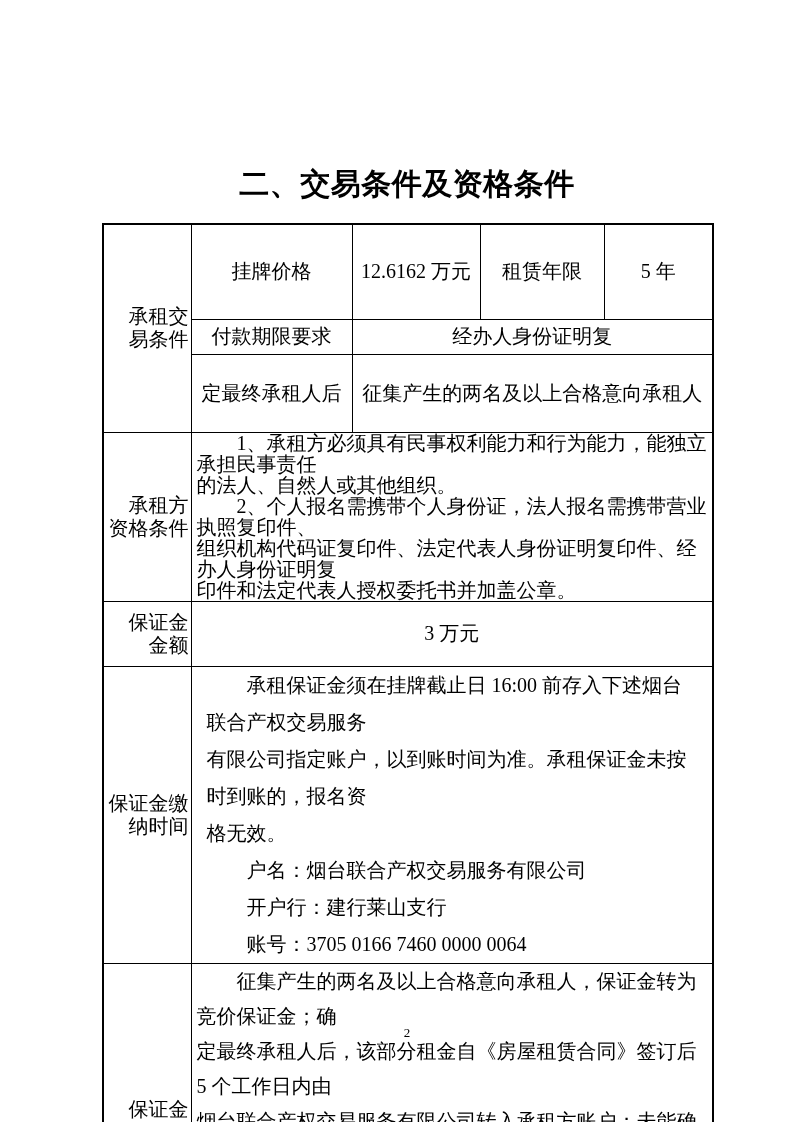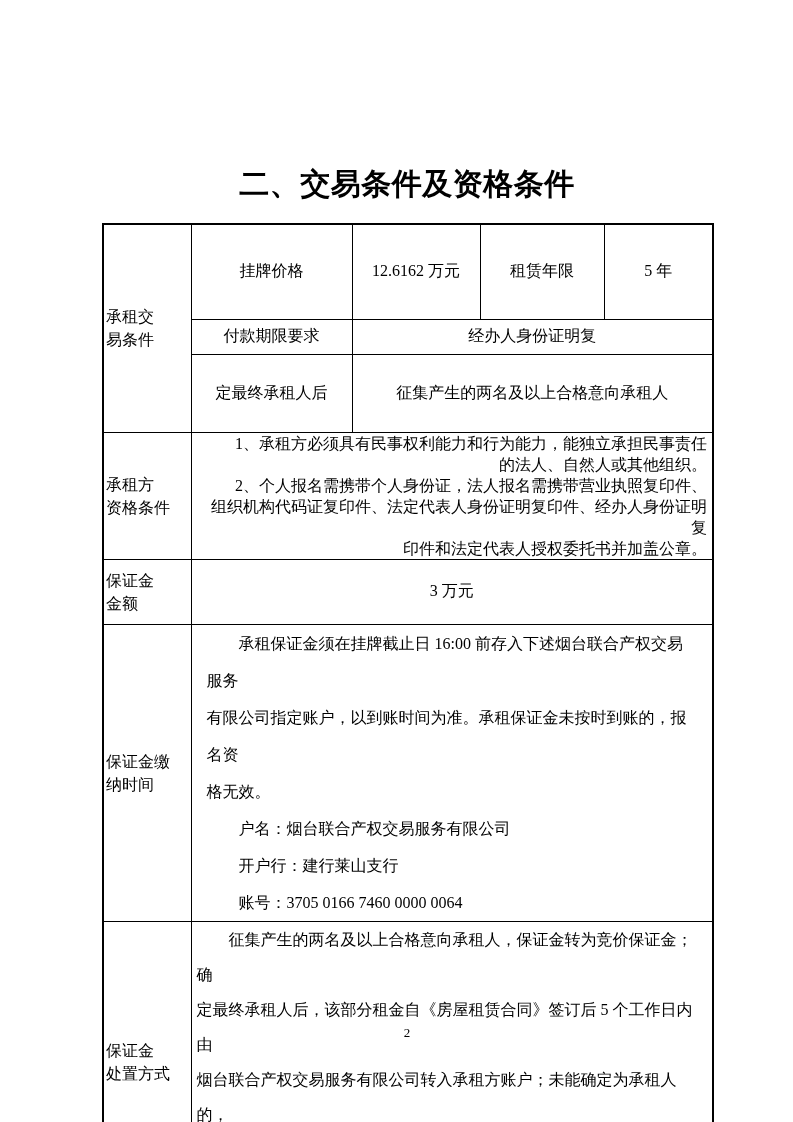--- a/index.html
+++ b/index.html
@@ -27,37 +27,37 @@
     position: absolute;
     left: 102px;
     top: 223px;
     width: 610px;
     border-collapse: collapse;
     table-layout: fixed;
     border: 2px solid #000;
   }
   table.conditions td {
     border: 1.5px solid #000;
-    font-size: 16px;
+    font-size: 20px;
     overflow: hidden;
   }
   td.hd {
-    text-align: left;
+    text-align: right;
     vertical-align: middle;
     white-space: pre-line;
     line-height: 23px;
     padding: 0 2px;
   }
   td.c {
     text-align: center;
     vertical-align: middle;
     padding: 0 2px;
   }
   td.body-tight {
-    text-align: right;
+    text-align: left;
     vertical-align: middle;
     white-space: pre-line;
     line-height: 21px;
     padding: 0 5px;
   }
   td.body-wide {
     text-align: left;
     vertical-align: middle;
     white-space: pre-line;
     line-height: 37px;

